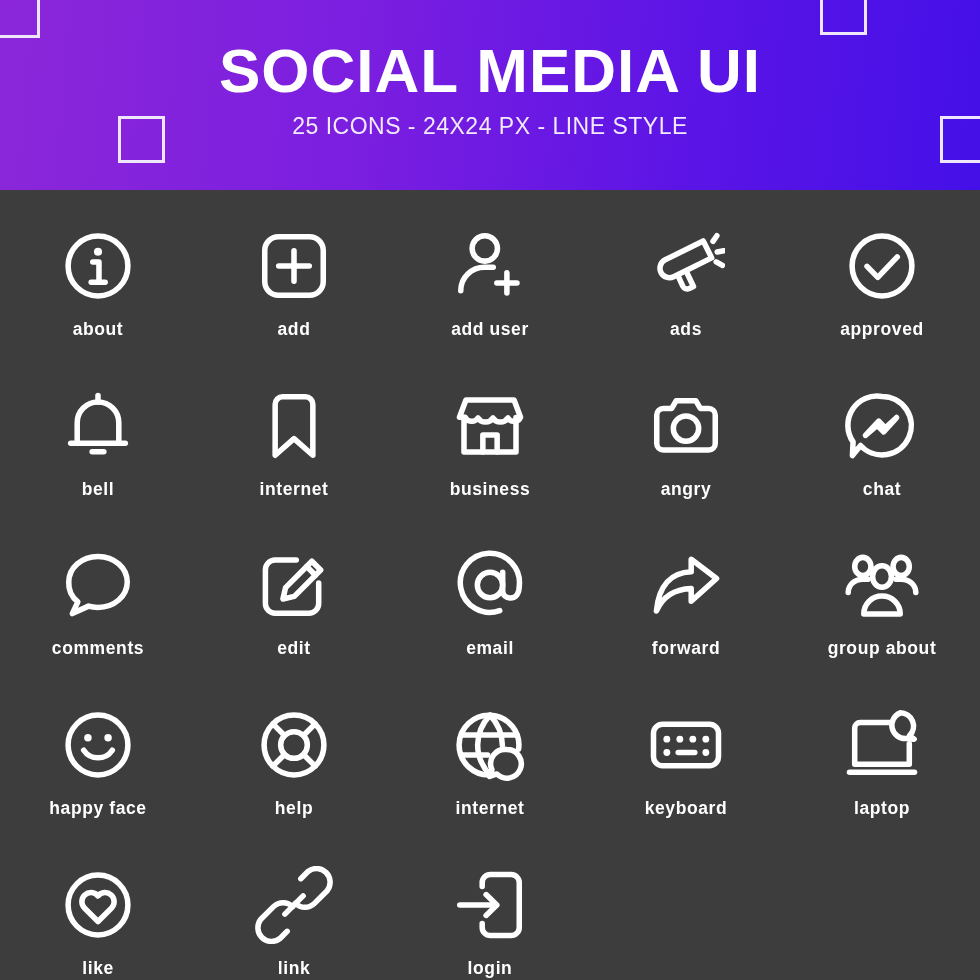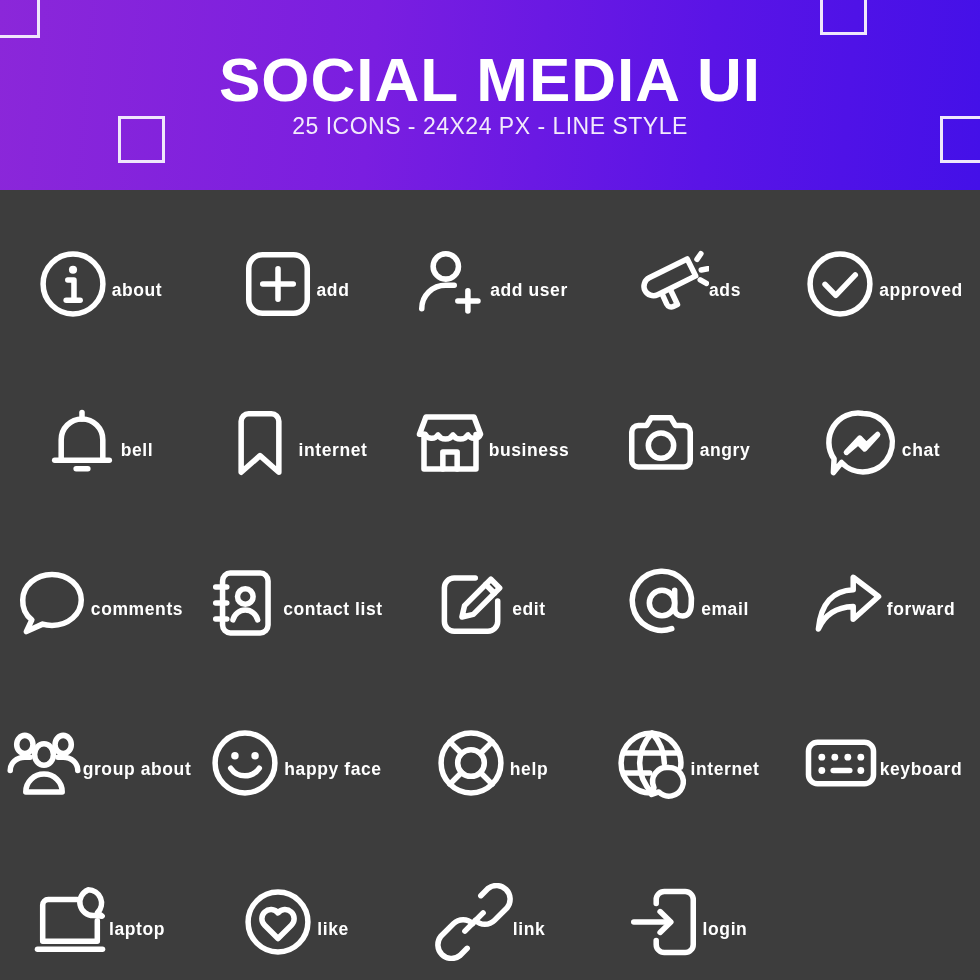--- a/index.html
+++ b/index.html
@@ -38,21 +38,21 @@
     letter-spacing: 1px;
     line-height: 1.02;
     margin: 0 0 2px 0;
     font-family: "Liberation Sans", sans-serif;
   }
   .banner-sub {
     font-size: 23px;
     color: #f2eafc;
     letter-spacing: 0.5px;
     line-height: 1.1;
-    margin: 3px;
+    margin: 12px;
     font-family: "Liberation Sans", sans-serif;
   }
   .deco-square {
     position: absolute;
     border: 3px solid #efe6fb;
     box-sizing: border-box;
   }
   .sq-tl { left: -8px;  top: -10px;  width: 48px; height: 48px; }
   .sq-bl { left: 118px; top: 116px;  width: 47px; height: 47px; }
   .sq-tr { left: 820px; top: -12px;  width: 47px; height: 47px; }
@@ -63,21 +63,21 @@
     display: grid;
     grid-template-columns: repeat(5, 1fr);
     grid-template-rows: repeat(5, 1fr);
     width: 980px;
     height: 822px;
     padding: 14px 0 10px 0;
     box-sizing: border-box;
   }
   .cell {
     display: flex;
-    flex-direction: row;
+    flex-direction: column;
     align-items: center;
     justify-content: center;
   }
   .glyph {
     width: 78px;
     height: 78px;
     display: flex;
     align-items: center;
     justify-content: center;
   }
@@ -234,31 +234,20 @@
 
   <div class="cell">
     <div class="glyph">
       <svg viewBox="0 0 24 24">
         <path class="icon-stroke" d="M12 3.2c5 0 9 3.5 9 7.9 0 4.3-4 7.8-9 7.8-1 0-2-.1-2.9-.4l-5 2.3 1.7-3.6A7.4 7.4 0 0 1 3 11.1c0-4.4 4-7.9 9-7.9z"></path>
       </svg>
     </div>
     <div class="cap">comments</div>
   </div>
 
-  <div class="cell">
-    <div class="glyph">
-      <svg viewBox="0 0 24 24">
-        <rect class="icon-stroke" x="5.4" y="2.8" width="14" height="18.4" rx="2.4"></rect>
-        <path class="icon-stroke" d="M3.3 7.1h3.4M3.3 12h3.4M3.3 16.9h3.4"></path>
-        <circle class="icon-stroke" cx="12.4" cy="10" r="2.4"></circle>
-        <path class="icon-stroke" d="M8.6 17.2a3.9 3.9 0 0 1 7.6 0"></path>
-      </svg>
-    </div>
-    <div class="cap">contact list</div>
-  </div>
 
   <div class="cell">
     <div class="glyph">
       <svg viewBox="0 0 24 24">
         <path class="icon-stroke" d="M19.6 11.4v6.3a3 3 0 0 1-3 3H6.2a3 3 0 0 1-3-3V7.3a3 3 0 0 1 3-3h6.5"></path>
         <path class="icon-stroke" d="M9.4 12.8l8.1-8.1 2.7 2.7-8.1 8.1-3.5.8z"></path>
         <path class="icon-stroke" d="M15.9 6.3l2.7 2.7"></path>
       </svg>
     </div>
     <div class="cap">edit</div>

